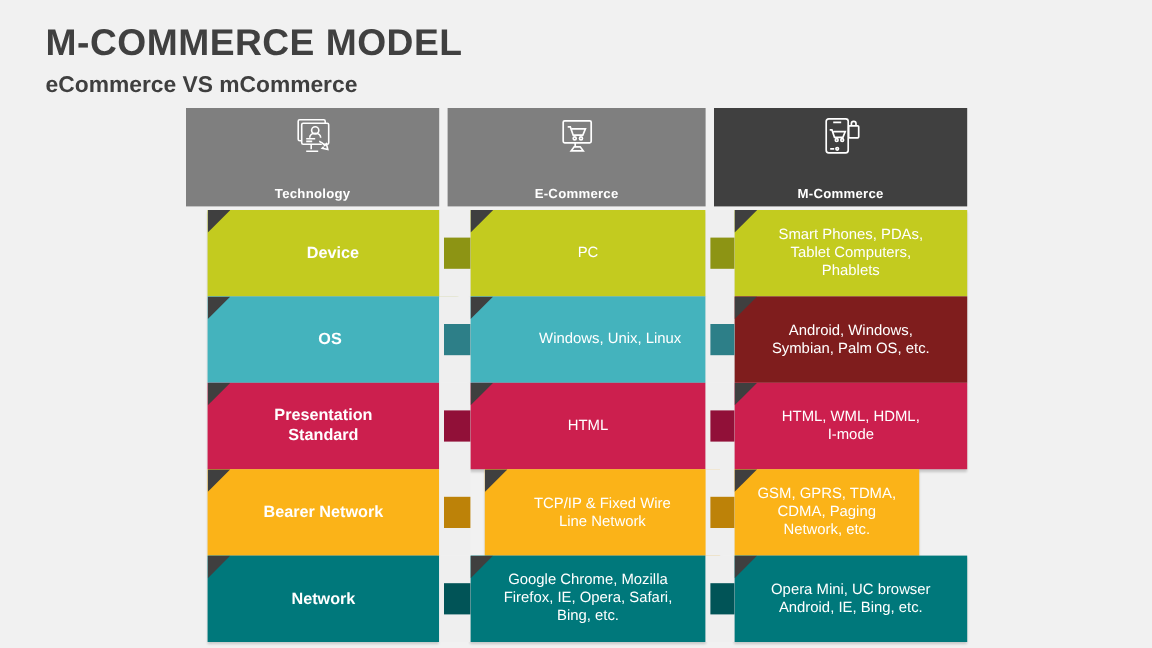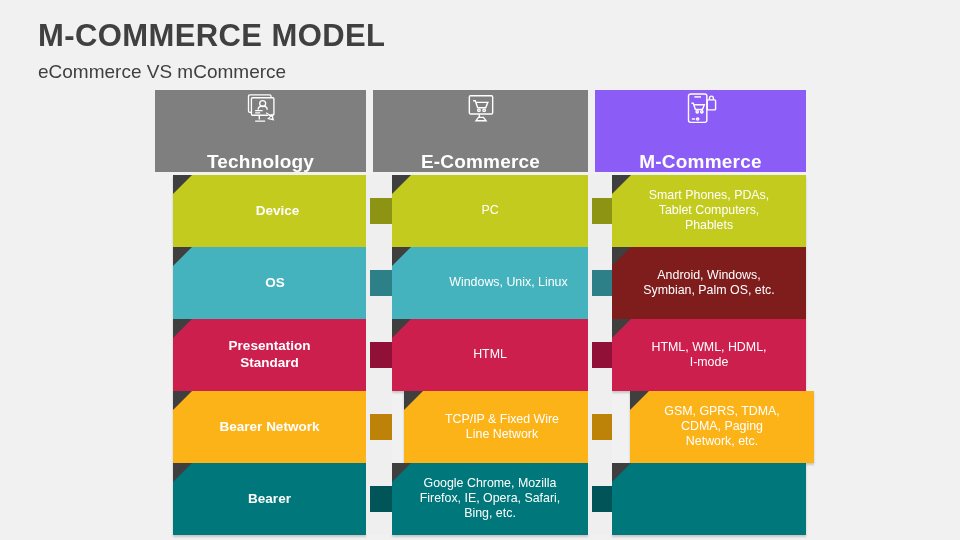--- a/index.html
+++ b/index.html
@@ -12,35 +12,35 @@
   #slide { position:relative; width:960px; height:540px; background:#f1f1f1; }
 
   
   #title {
     position:absolute; left:38px; top:18px;
     font-size:31px; font-weight:bold; color:#404040;
     letter-spacing:0.4px;
   }
   #subtitle {
     position:absolute; left:38px; top:61px;
-    font-size:19px; font-weight:normal; color:#3f3f3f;
+    font-size:19px; font-weight:bold; color:#3f3f3f;
   }
 
   
   .hdr {
     position:absolute; top:90px; height:82px;
     background:#7f7f7f;
   }
   .hdr-inner {
     height:100%; display:flex; flex-direction:column;
     align-items:center; justify-content:center; gap:2px;
   }
   .hdr-icon { width:40px; height:40px; display:block; }
   .hdr-label {
-    color:#ffffff; font-size:19px; font-weight:bold;
+    color:#ffffff; font-size:11px; font-weight:bold;
     letter-spacing:0.2px; margin-top:20px;
   }
   .cell {
     position:absolute; top:0; height:100%;
     display:flex; align-items:center; justify-content:center;
     text-align:center;
     box-shadow:0 2px 2px rgba(0,0,0,0.18);
   }
   .cell-txt {
     color:#ffffff; line-height:1.22;
@@ -98,21 +98,21 @@
     <svg viewBox="0 0 48 48" fill="none" stroke="#fff" stroke-width="1.7">
       <rect x="10" y="8" width="28" height="22" rx="1.5"></rect>
       <path d="M14.5 14h2.6l2.9 8.4h9.6l2.6-6.4H18.6"></path>
       <circle cx="21.5" cy="25.6" r="1.5"></circle>
       <circle cx="27.8" cy="25.6" r="1.5"></circle>
       <path d="M22 30v4M18 38h12M21 34h6l3 4H18z"></path>
     </svg></span>
           <div class="hdr-label">E-Commerce</div>
         </div>
       </div>
-      <div class="hdr" style="left: 595px; width: 211px; background: #8b5cf6;">
+      <div class="hdr" style="left: 595px; width: 211px; background: #404040;">
         <div class="hdr-inner">
           <span class="hdr-icon">
     <svg viewBox="0 0 48 48" fill="none" stroke="#fff" stroke-width="1.7">
       <rect x="9" y="6" width="22" height="34" rx="2.5"></rect>
       <path d="M16 9.5h8"></path>
       <circle cx="20" cy="36" r="1.3"></circle>
       <path d="M13 36h4"></path>
       <path d="M12.5 17h2.2l2.6 7.5h8.4l2.3-5.6H16.2"></path>
       <circle cx="19.5" cy="27.3" r="1.4"></circle>
       <circle cx="25" cy="27.3" r="1.4"></circle>
@@ -176,36 +176,37 @@
       <div class="gutter" style="left: 366px; width: 26px; top: 391px; height: 71.5px;"></div>
       <div class="gutter" style="left: 588px; width: 24px; top: 391px; height: 71.5px;"></div>
       <div class="cell label-cell" style="left: 173px; width: 193px; top: 391px; height: 71.5px; background: rgb(251, 179, 24);">
         <span class="fold"></span>
         <div class="cell-txt">Bearer Network</div>
       </div>
       <div class="cell data-cell" style="left: 392px; width: 196px; top: 391px; height: 71.5px; background: rgb(251, 179, 24); margin-left: 12px;">
         <span class="fold"></span>
         <div class="cell-txt">TCP/IP &amp; Fixed Wire<br>Line Network</div>
       </div>
-      <div class="cell data-cell" style="left: 612px; width: 184px; top: 391px; height: 71.5px; background: rgb(251, 179, 24); margin-left: 18px;">
+      <div class="cell data-cell" style="left: 612px; width: 154px; top: 391px; height: 71.5px; background: rgb(251, 179, 24);">
         <span class="fold"></span>
         <div class="cell-txt">GSM, GPRS, TDMA,<br>CDMA, Paging<br>Network, etc.</div>
       </div>
       <div class="connector" style="left: 370px; width: 22px; top: 413.75px; background: rgb(189, 130, 8);"></div>
       <div class="connector" style="left: 592px; width: 20px; top: 413.75px; background: rgb(189, 130, 8);"></div>
       <div class="gutter" style="left: 366px; width: 26px; top: 463px; height: 71.5px;"></div>
       <div class="gutter" style="left: 588px; width: 24px; top: 463px; height: 71.5px;"></div>
       <div class="cell label-cell" style="left: 173px; width: 193px; top: 463px; height: 71.5px; background: rgb(0, 120, 123);">
         <span class="fold"></span>
-        <div class="cell-txt">Bearer</div>
+        <div class="cell-txt">Network</div>
       </div>
       <div class="cell data-cell" style="left: 392px; width: 196px; top: 463px; height: 71.5px; background: rgb(0, 120, 123);">
         <span class="fold"></span>
         <div class="cell-txt">Google Chrome, Mozilla<br>Firefox, IE, Opera, Safari,<br>Bing, etc.</div>
       </div>
       <div class="cell data-cell" style="left: 612px; width: 194px; top: 463px; height: 71.5px; background: rgb(0, 120, 123);">
         <span class="fold"></span>
+        <div class="cell-txt">Opera Mini, UC browser<br>Android, IE, Bing, etc.</div>
       </div>
       <div class="connector" style="left: 370px; width: 22px; top: 485.75px; background: rgb(1, 84, 87);"></div>
       <div class="connector" style="left: 592px; width: 20px; top: 485.75px; background: rgb(1, 84, 87);"></div>
     </div>
 
 </div>
 
 </body></html>

